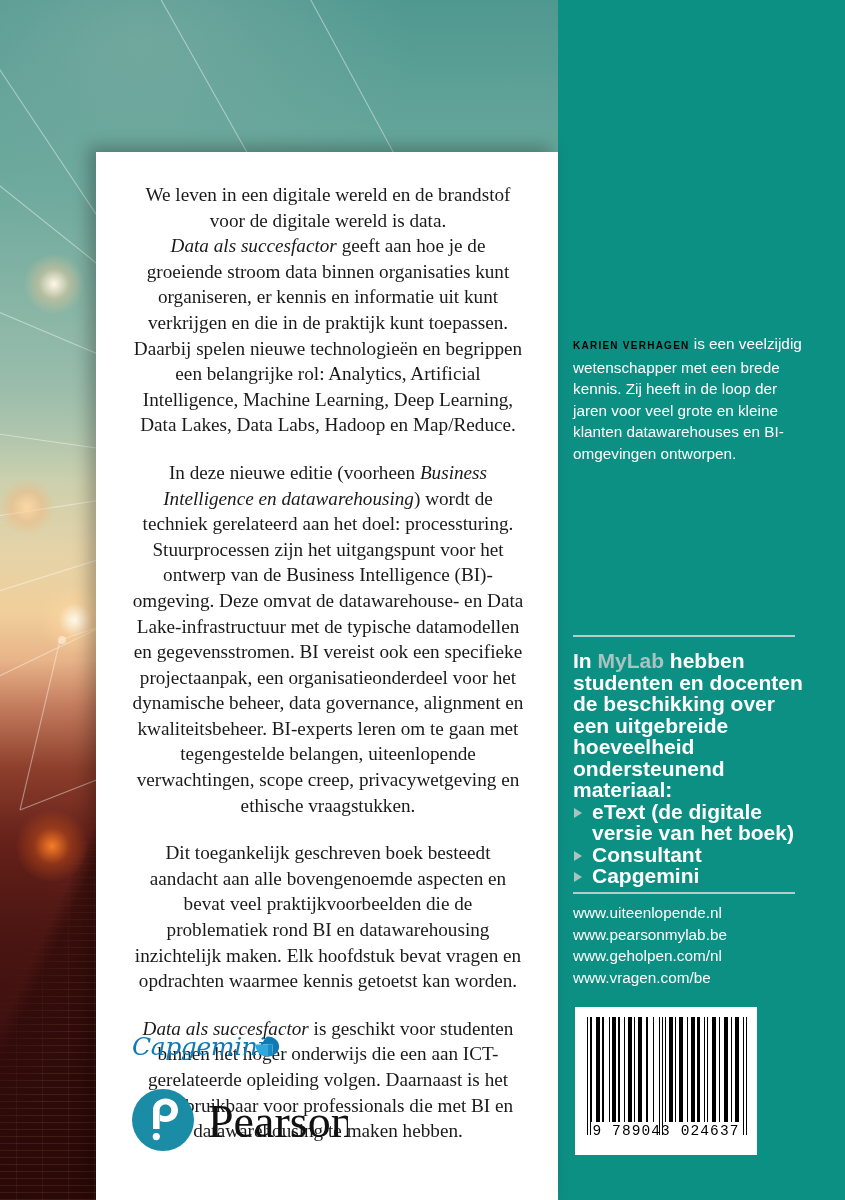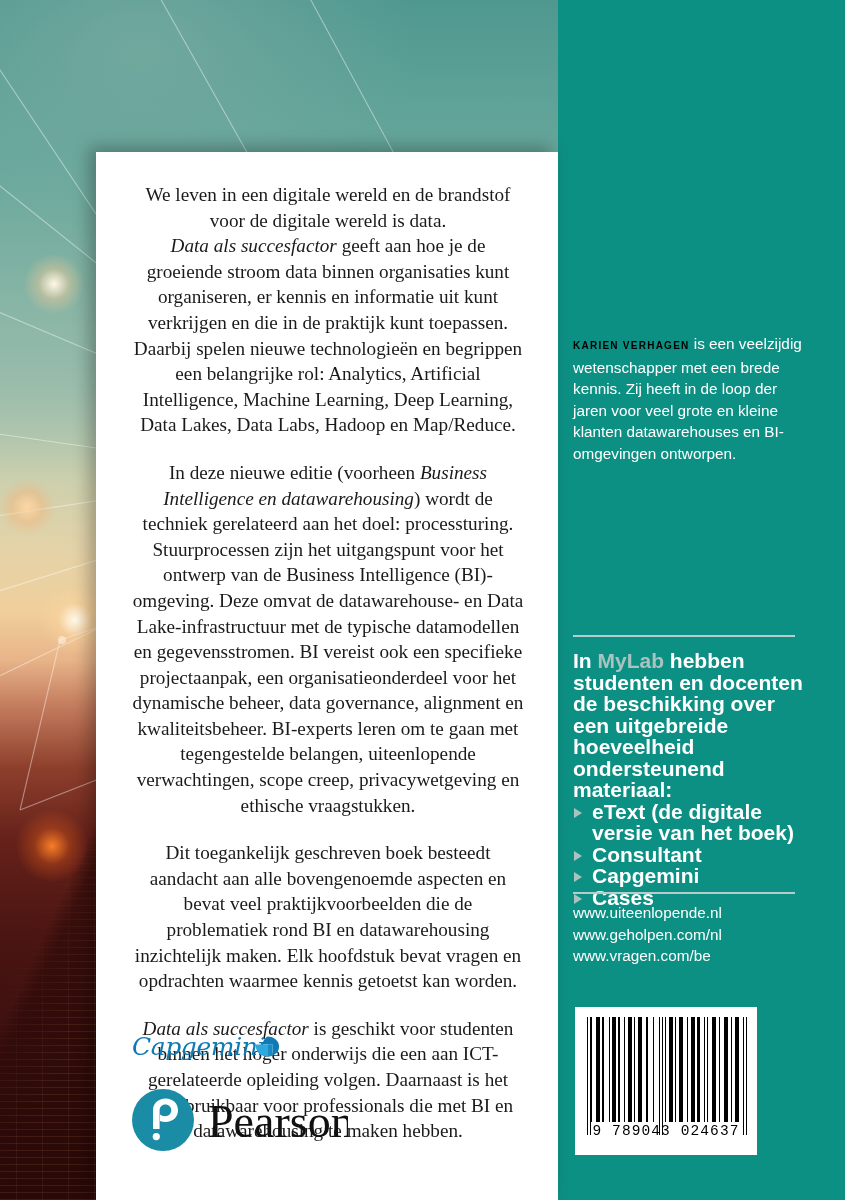--- a/index.html
+++ b/index.html
@@ -352,28 +352,28 @@
       </div>
 
     <hr class="rule rule-top">
 
     <div class="mylab">
       <p style="margin:0 0 0 0;"><span>In </span><span class="mylab-brand">MyLab</span><span> hebben studenten en docenten de beschikking over een uitgebreide hoeveelheid ondersteunend materiaal:</span></p>
       <ul class="mylab-list" id="mylab-list">
           <li><span class="bullet-arrow"></span><span>eText (de digitale versie van het boek)</span></li>
           <li><span class="bullet-arrow"></span><span>Consultant</span></li>
           <li><span class="bullet-arrow"></span><span>Capgemini</span></li>
-          <li><span class="bullet-arrow"></span><span>Cases</span></li>
         </ul>
     </div>
 
     <hr class="rule rule-bottom">
 
     <div class="urls" id="urls">
         <div>www.uiteenlopende.nl</div>
+        <div>www.pearsonmylab.be</div>
         <div>www.geholpen.com/nl</div>
         <div>www.vragen.com/be</div>
       </div>
   </div>
 
   <div class="barcode-box">
     <div class="barcode-bars" id="barcode-bars">
         <span class="guard" style="left: 0px; width: 1.06789px;"></span>
         <span class="guard" style="left: 2.93578px; width: 1.06789px;"></span>
         <span style="left: 4.40367px; width: 1.06789px;"></span>

